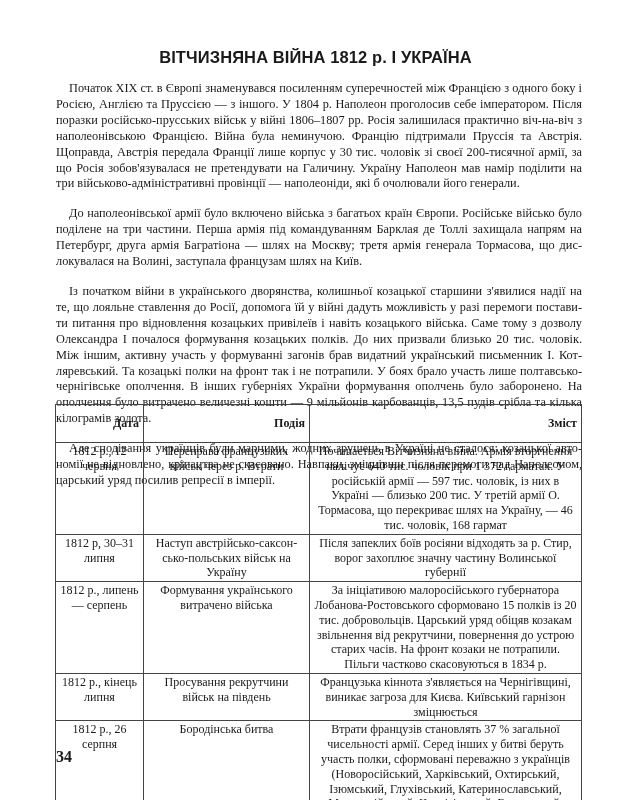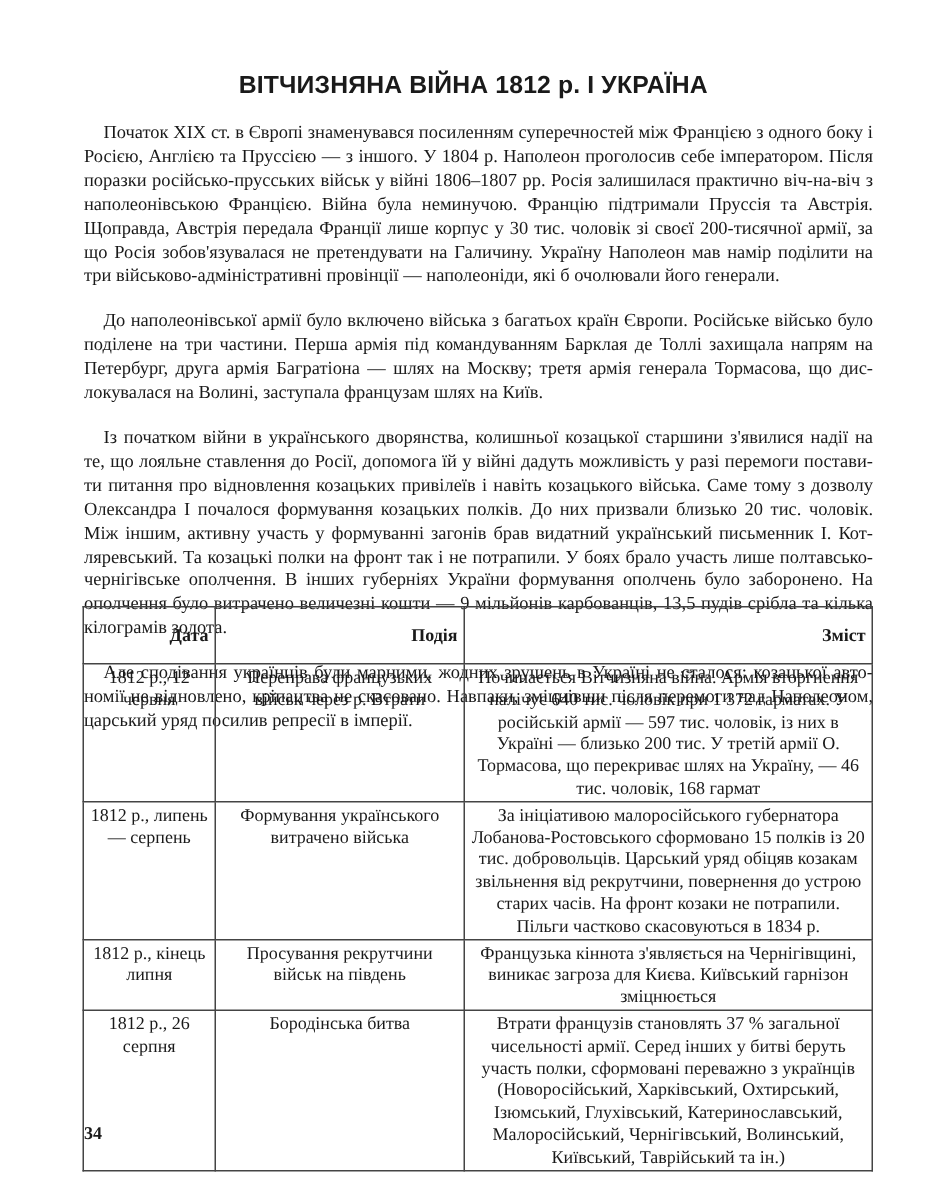--- a/index.html
+++ b/index.html
@@ -24,21 +24,21 @@
   }
   table.events th, table.events td {
     border: 1px solid #444; vertical-align: top; padding: 1px 4px 1px 4px; text-align: center;
   }
   table.events th { font-weight: bold; text-align: right; padding: 12px 4px; line-height: 13px; }
   .c-date { width: 79px; }
   .c-event { width: 157px; }
   .c-content { width: 263px; }
   .page-number {
     position: absolute; left: 56px; top: 748px;
-    font-family: "Liberation Serif", serif; font-weight: bold; font-size: 12px;
+    font-family: "Liberation Serif", serif; font-weight: bold; font-size: 16px;
   }
 </style>
 </head>
 <body>
 
 <div class="page">
   <div class="title">ВІТЧИЗНЯНА ВІЙНА 1812 р. І УКРАЇНА</div>
 
   <div class="body-text">
     <p>Початок XIX ст. в Європі знаменувався посиленням суперечностей між Францією з одного боку і Росією, Англією та Пруссією — з іншого. У 1804 р. Наполеон проголосив себе імператором. Піс­ля поразки російсько-прусських військ у війні 1806–1807 рр. Росія залишилася практично віч-на-віч з наполеонівською Францією. Війна була неминучою. Францію підтримали Пруссія та Австрія. Щоправда, Австрія передала Франції лише корпус у 30 тис. чоловік зі своєї 200-тисячної армії, за що Росія зобов'язувалася не претендувати на Галичину. Україну Наполеон мав намір поділити на три військово-адміністративні провінції — наполеоніди, які б очолювали його генерали.</p>
@@ -54,20 +54,25 @@
         <th class="c-event">Подія</th>
         <th class="c-content">Зміст</th>
       </tr>
     </thead>
     <tbody>
       <tr style="height:73px">
         <td>1812 р., 12 червня</td>
         <td>Переправа французьких військ через р. Втрати</td>
         <td>Починається Вітчизняна війна. Армія вторгнен­ня налічує 640 тис. чоловік при 1 372 гарматах. У російській армії — 597 тис. чоловік, із них в Україні — близько 200 тис. У третій армії О. Тормасова, що перекриває шлях на Україну, — 46 тис. чоловік, 168 гармат</td>
       </tr>
+      <tr style="height:41px">
+        <td>1812 р, 30–31 липня</td>
+        <td>Наступ австрійсько-саксон­сько-польських військ на Україну</td>
+        <td>Після запеклих боїв росіяни відходять за р. Стир, ворог захоплює значну частину Волин­ської губернії</td>
+      </tr>
       <tr style="height:80px">
         <td>1812 р., ли­пень — сер­пень</td>
         <td>Формування українського витрачено війська</td>
         <td>За ініціативою малоросійського губернатора Лобанова-Ростовського сформовано 15 полків із 20 тис. добровольців. Царський уряд обіцяв ко­закам звільнення від рекрутчини, повернення до устрою старих часів. На фронт козаки не потра­пили. Пільги частково скасовуються в 1834 р.</td>
       </tr>
       <tr style="height:42px">
         <td>1812 р., кінець липня</td>
         <td>Просування рекрутчини військ на південь</td>
         <td>Французька кіннота з'являється на Чернігів­щині, виникає загроза для Києва. Київський гарнізон зміцнюється</td>
       </tr>

